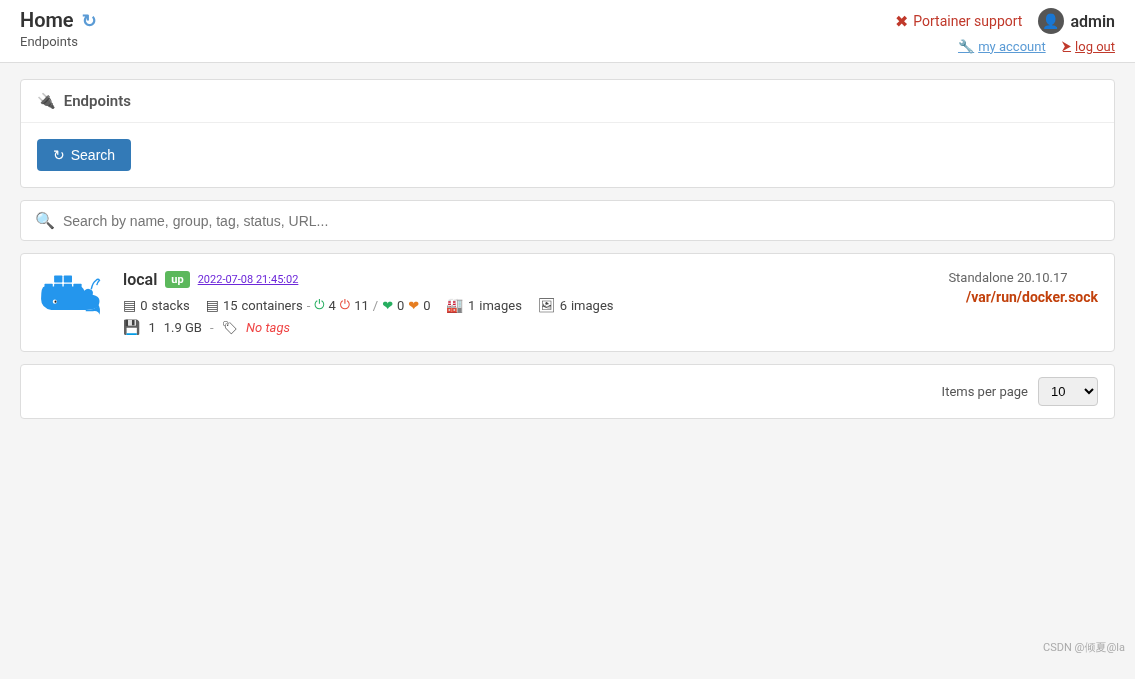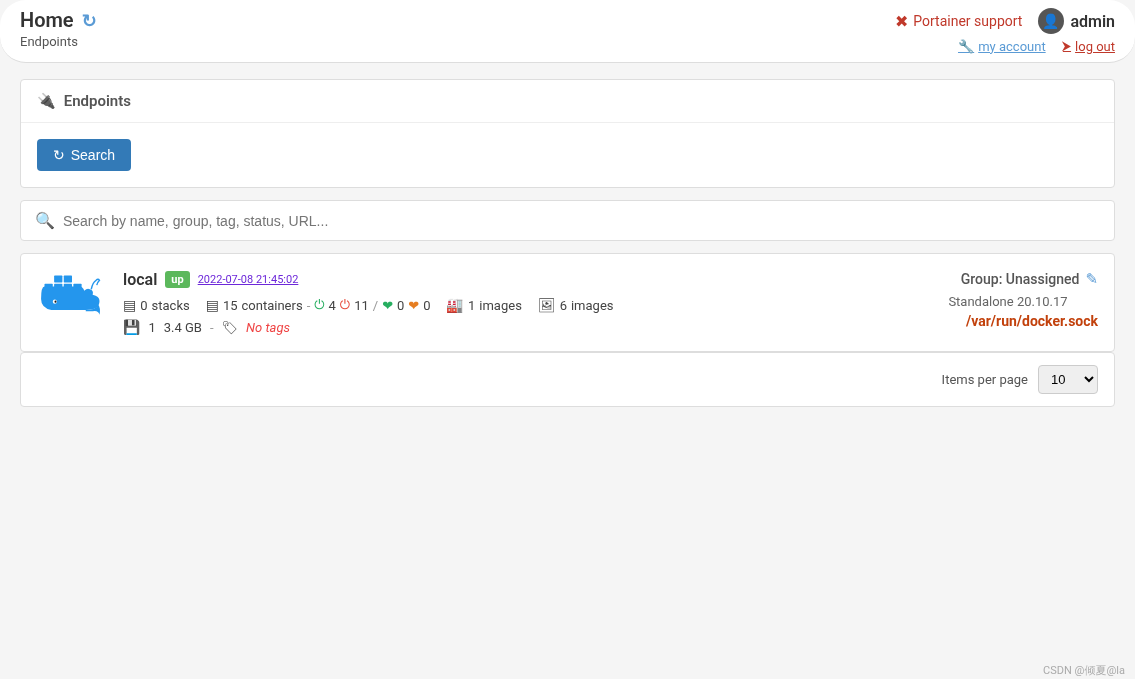--- a/index.html
+++ b/index.html
@@ -11,21 +11,20 @@
     }
 
     
     .header {
       background: #fff;
       border-bottom: 1px solid #ddd;
       padding: 8px 20px;
       display: flex;
       align-items: flex-start;
       justify-content: space-between;
-      border-radius: 26px;
     }
     .header-left {}
     .header-title {
       display: flex;
       align-items: center;
       gap: 8px;
       font-size: 20px;
       font-weight: 600;
       color: #333;
     }
@@ -173,20 +172,21 @@
 
     
     .endpoint-card {
       background: #fff;
       border: 1px solid #ddd;
       border-radius: 4px;
       padding: 16px;
       display: flex;
       align-items: flex-start;
       gap: 16px;
+      margin-bottom: 12px;
     }
     .docker-logo {
       width: 70px;
       flex-shrink: 0;
     }
     .endpoint-info {
       flex: 1;
     }
     .endpoint-title-row {
       display: flex;
@@ -309,21 +309,21 @@
 
     
     .docker-svg {
       width: 70px;
       height: 55px;
     }
 
     
     .watermark {
       position: fixed;
-      bottom: 1px;
+      bottom: 24px;
       right: 10px;
       font-size: 11px;
       color: #aaa;
     }
   </style>
 </head>
 <body>
 
 <div class="header">
   <div class="header-left">
@@ -442,32 +442,28 @@
         <div class="stat-item">
           <span class="stat-icon">🖼</span>
           <span>6</span>
           <span>images</span>
         </div>
       </div>
 
       <div class="endpoint-tags">
         <span class="stat-icon">💾</span>
         <span>1</span>
-        <span>3.4 GB</span>
+        <span>1.9 GB</span>
         <span class="stat-sep">-</span>
         <span>🏷</span>
         <span class="no-tags">No tags</span>
       </div>
     </div>
 
     <div class="endpoint-right">
-      <div class="group-row">
-        <span class="group-label">Group: Unassigned</span>
-        <span class="edit-icon">✎</span>
-      </div>
       <div class="standalone-info">Standalone 20.10.17</div>
       <div class="docker-sock">/var/run/docker.sock</div>
     </div>
   </div>
 
   <div class="pagination-row">
     <span class="items-per-page-label">Items per page</span>
     <select class="items-per-page-select">
       <option value="10">10</option>
       <option value="25">25</option>

